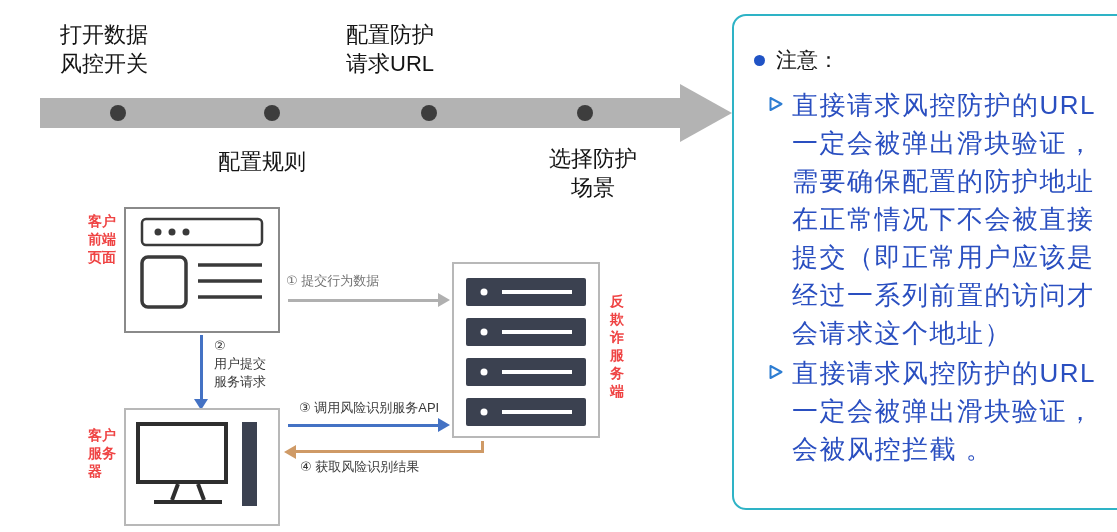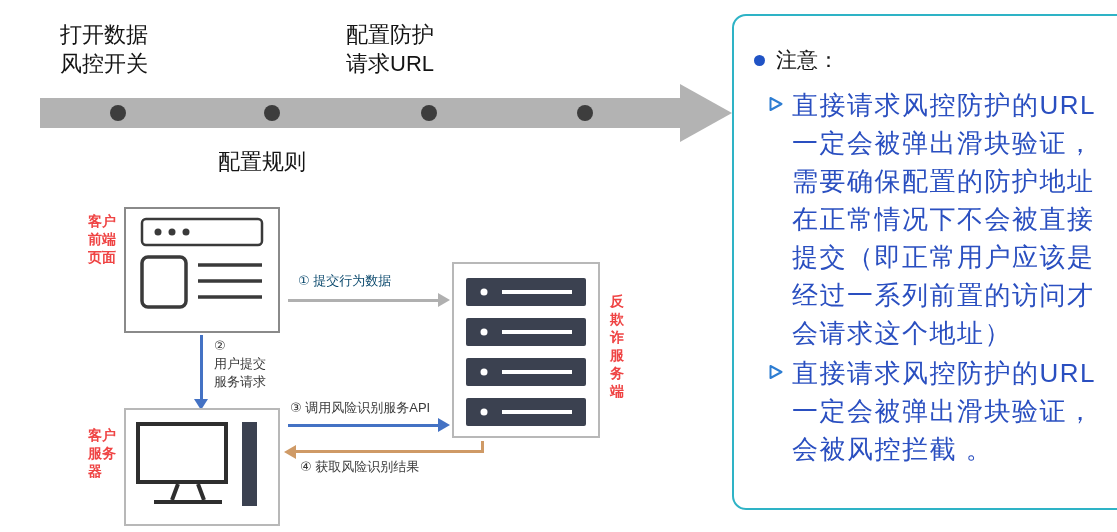--- a/index.html
+++ b/index.html
@@ -36,33 +36,33 @@
   .browser-box  { left:92px;  top:207px; width:156px; height:126px; border:2px solid #8a8a8a; }
   .server-box   { left:420px; top:262px; width:148px; height:176px; border:2px solid #b8b8b8; }
   .computer-box { left:92px;  top:408px; width:156px; height:118px; border:2px solid #b8b8b8; }
   .node-box svg { display:block; width:100%; height:100%; }
 
   .edge-label { font-size:13px; color:#3a3a3a; line-height:18px; }
   .a1-line { left:256px; top:299px; width:152px; height:3px; background:#b0b0b0; }
   .a1-head { left:406px; top:293px; width:0; height:0;
              border-left:12px solid #b0b0b0;
              border-top:7px solid transparent; border-bottom:7px solid transparent; }
-  .a1-label { left:266px; top:272px; color:#0c4a6e; }
+  .a1-label { left:254px; top:272px; color:#737373; }
 
   .a2-line { left:168px; top:335px; width:3px; height:66px; background:#4472c4; }
   .a2-head { left:162px; top:399px; width:0; height:0;
              border-top:11px solid #4472c4;
              border-left:7px solid transparent; border-right:7px solid transparent; }
   .a2-label { left:182px; top:337px; }
 
   .a3-line { left:256px; top:424px; width:152px; height:3px; background:#4472c4; }
   .a3-head { left:406px; top:418px; width:0; height:0;
              border-left:12px solid #4472c4;
              border-top:7px solid transparent; border-bottom:7px solid transparent; }
-  .a3-label { left:258px; top:399px; }
+  .a3-label { left:267px; top:399px; }
 
   .a4-vline { left:449px; top:441px; width:3px; height:11px; background:#cf9a66; }
   .a4-hline { left:264px; top:450px; width:188px; height:3px; background:#cf9a66; }
   .a4-head  { left:252px; top:445px; width:0; height:0;
               border-right:12px solid #cf9a66;
               border-top:7px solid transparent; border-bottom:7px solid transparent; }
   .a4-label { left:268px; top:458px;text-align:center; }
 
   
   .note {
@@ -87,20 +87,22 @@
   <div class="abs tl-head"></div>
   <div class="abs tl-dot" style="left:78px;"></div>
   <div class="abs tl-dot" style="left:232px;"></div>
   <div class="abs tl-dot" style="left:389px;"></div>
   <div class="abs tl-dot" style="left:545px;"></div>
   <div class="abs tl-label tl-label-1 pre">打开数据
 风控开关</div>
   <div class="abs tl-label tl-label-2 pre">配置规则</div>
   <div class="abs tl-label tl-label-3 pre">配置防护
 请求URL</div>
+  <div class="abs tl-label tl-label-4 pre">选择防护
+场景</div>
 
   <div class="abs vlabel pre" style="left:56px; top:212px;">客户
 前端
 页面</div>
   <div class="abs node-box browser-box">
     <span>
       <svg viewBox="0 0 152 122">
         <rect x="16" y="10" width="120" height="26" rx="4" fill="none" stroke="#3a3a3a" stroke-width="2.5"></rect>
         <circle cx="32" cy="23" r="3.5" fill="#3a3a3a"></circle>
         <circle cx="46" cy="23" r="3.5" fill="#3a3a3a"></circle>

